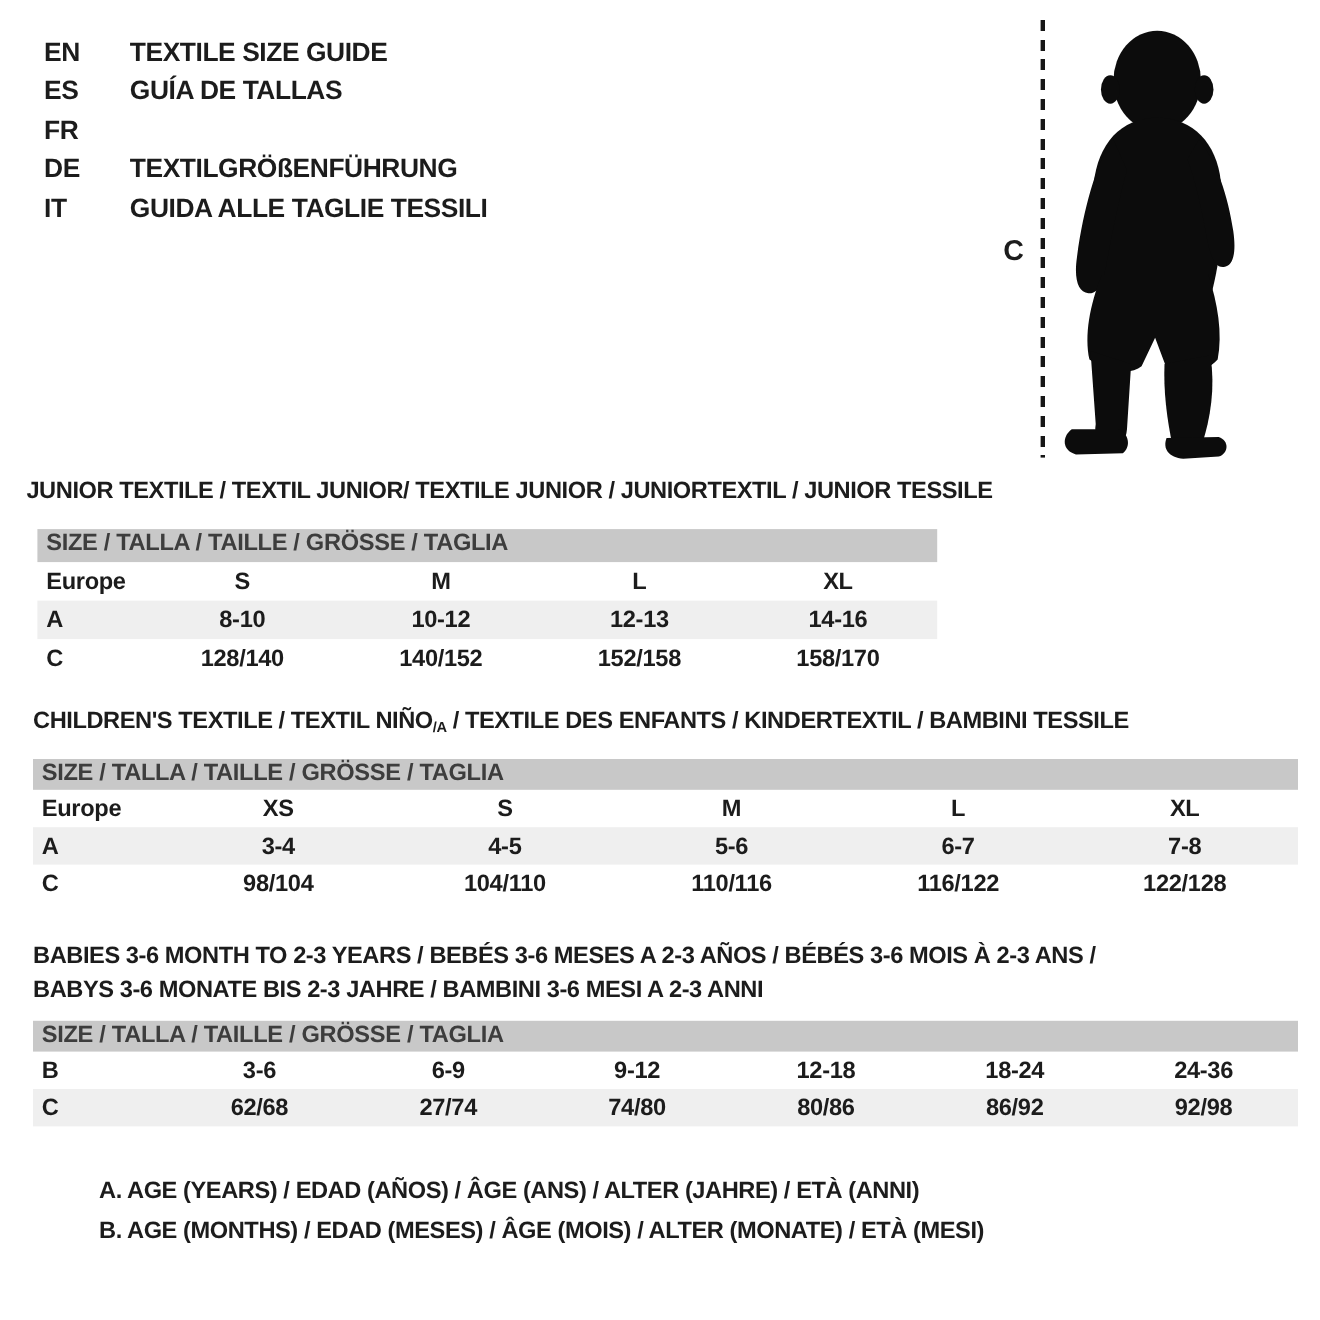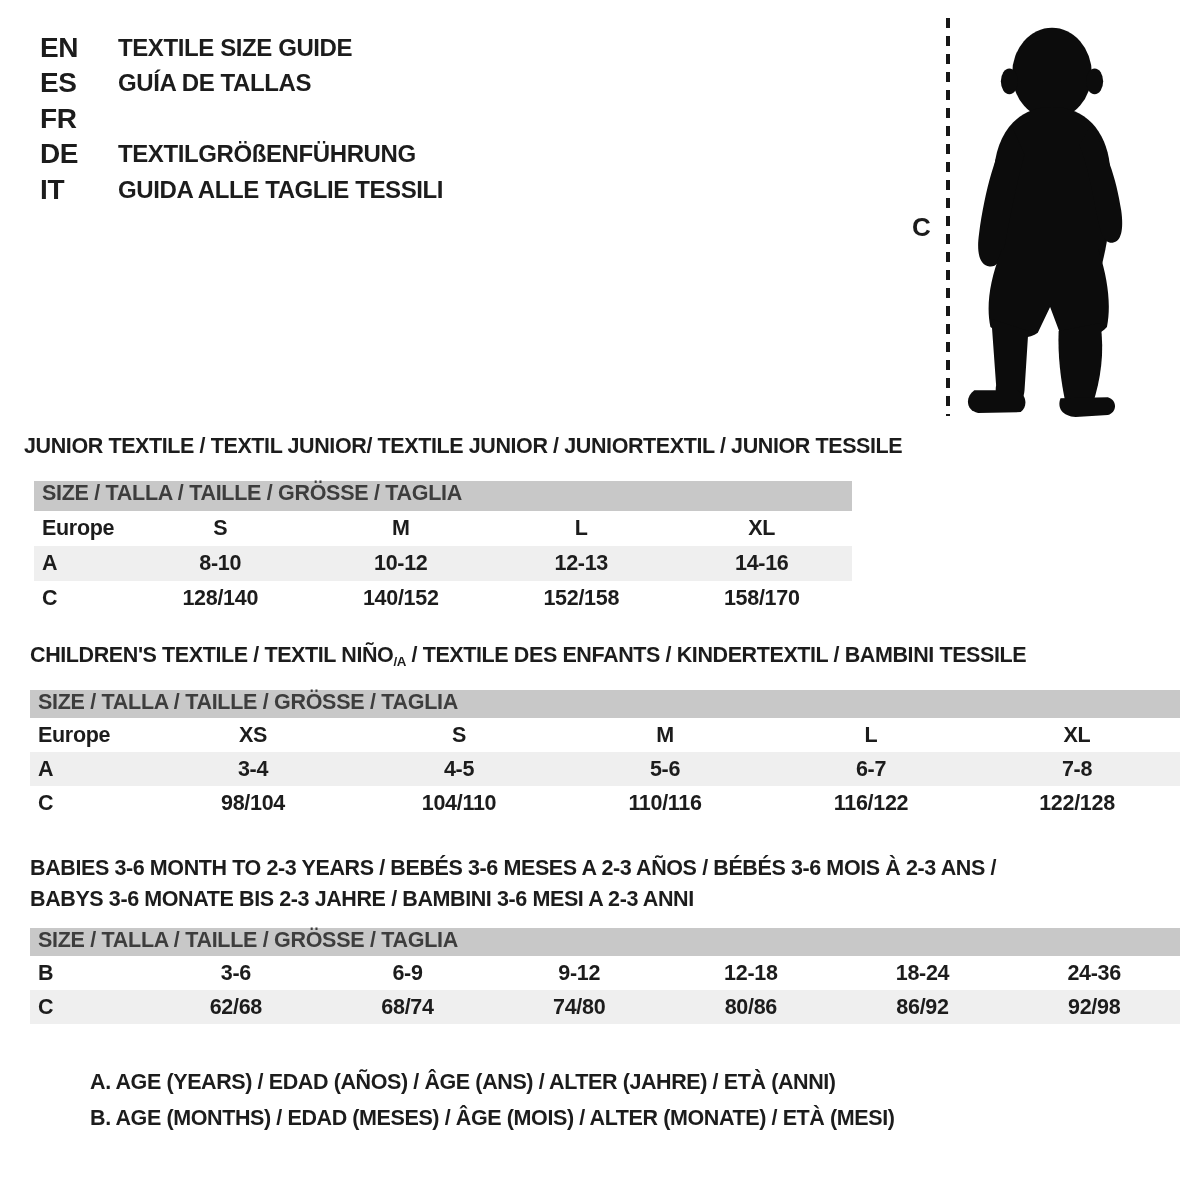--- a/index.html
+++ b/index.html
@@ -4,21 +4,21 @@
 <style>
   html,body{margin:0;padding:0;background:#ffffff;}
   .page{
     position:relative;width:1200px;height:1200px;background:#ffffff;overflow:hidden;
     font-family:"Liberation Sans","DejaVu Sans",sans-serif;color:#1c1c1c;
     -webkit-font-smoothing:antialiased;
   }
   
   .lang-header{position:absolute;left:40px;top:30px;}
   .lang-row{display:flex;align-items:center;height:35.5px;}
-  .lang-code{width:78px;font-size:28px;font-weight:700;letter-spacing:-0.4px;}
+  .lang-code{width:78px;font-size:24px;font-weight:700;letter-spacing:-0.4px;}
   .lang-title{font-size:24px;font-weight:700;letter-spacing:-0.4px;}
   
   .dash-line{
     position:absolute;left:946px;top:18px;width:4px;height:398px;
     background:repeating-linear-gradient(to bottom,#161616 0 10px,transparent 10px 18px);
   }
   .c-label{position:absolute;left:912px;top:212px;font-size:26px;font-weight:700;}
   .toddler{position:absolute;left:962px;top:14px;width:180px;height:406px;}
   
   .section-title{position:absolute;font-size:21.5px;font-weight:700;letter-spacing:-0.4px;white-space:nowrap;}
@@ -167,21 +167,21 @@
       <span class="val">3-6</span>
       <span class="val">6-9</span>
       <span class="val">9-12</span>
       <span class="val">12-18</span>
       <span class="val">18-24</span>
       <span class="val">24-36</span>
     </div>
     <div class="trow cols6 alt">
       <span class="lbl">C</span>
       <span class="val">62/68</span>
-      <span class="val">68/74</span>
+      <span class="val">27/74</span>
       <span class="val">74/80</span>
       <span class="val">80/86</span>
       <span class="val">86/92</span>
       <span class="val">92/98</span>
     </div>
   </div>
 
   <div class="legend">
     <div class="legend-line">A. AGE (YEARS) / EDAD (AÑOS) / ÂGE (ANS) / ALTER (JAHRE) / ETÀ (ANNI)</div>
     <div class="legend-line">B. AGE (MONTHS) / EDAD (MESES) / ÂGE (MOIS) / ALTER (MONATE) / ETÀ (MESI)</div>

